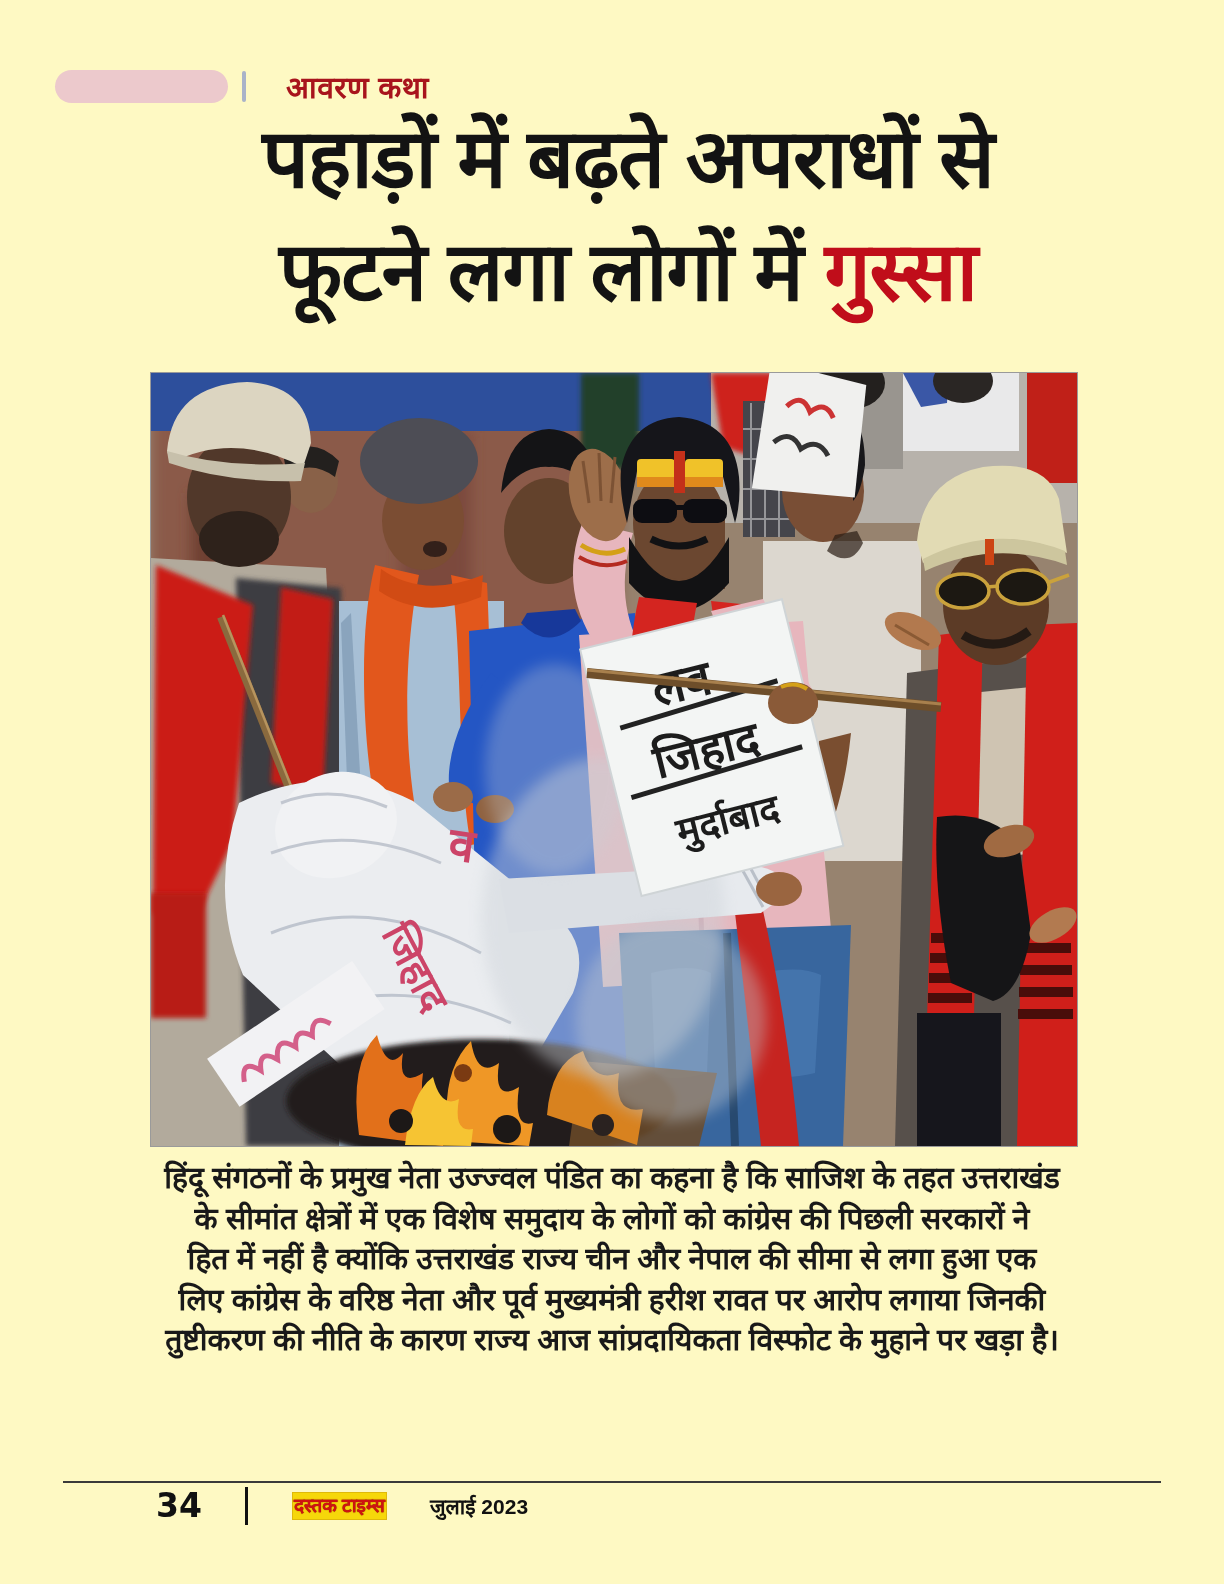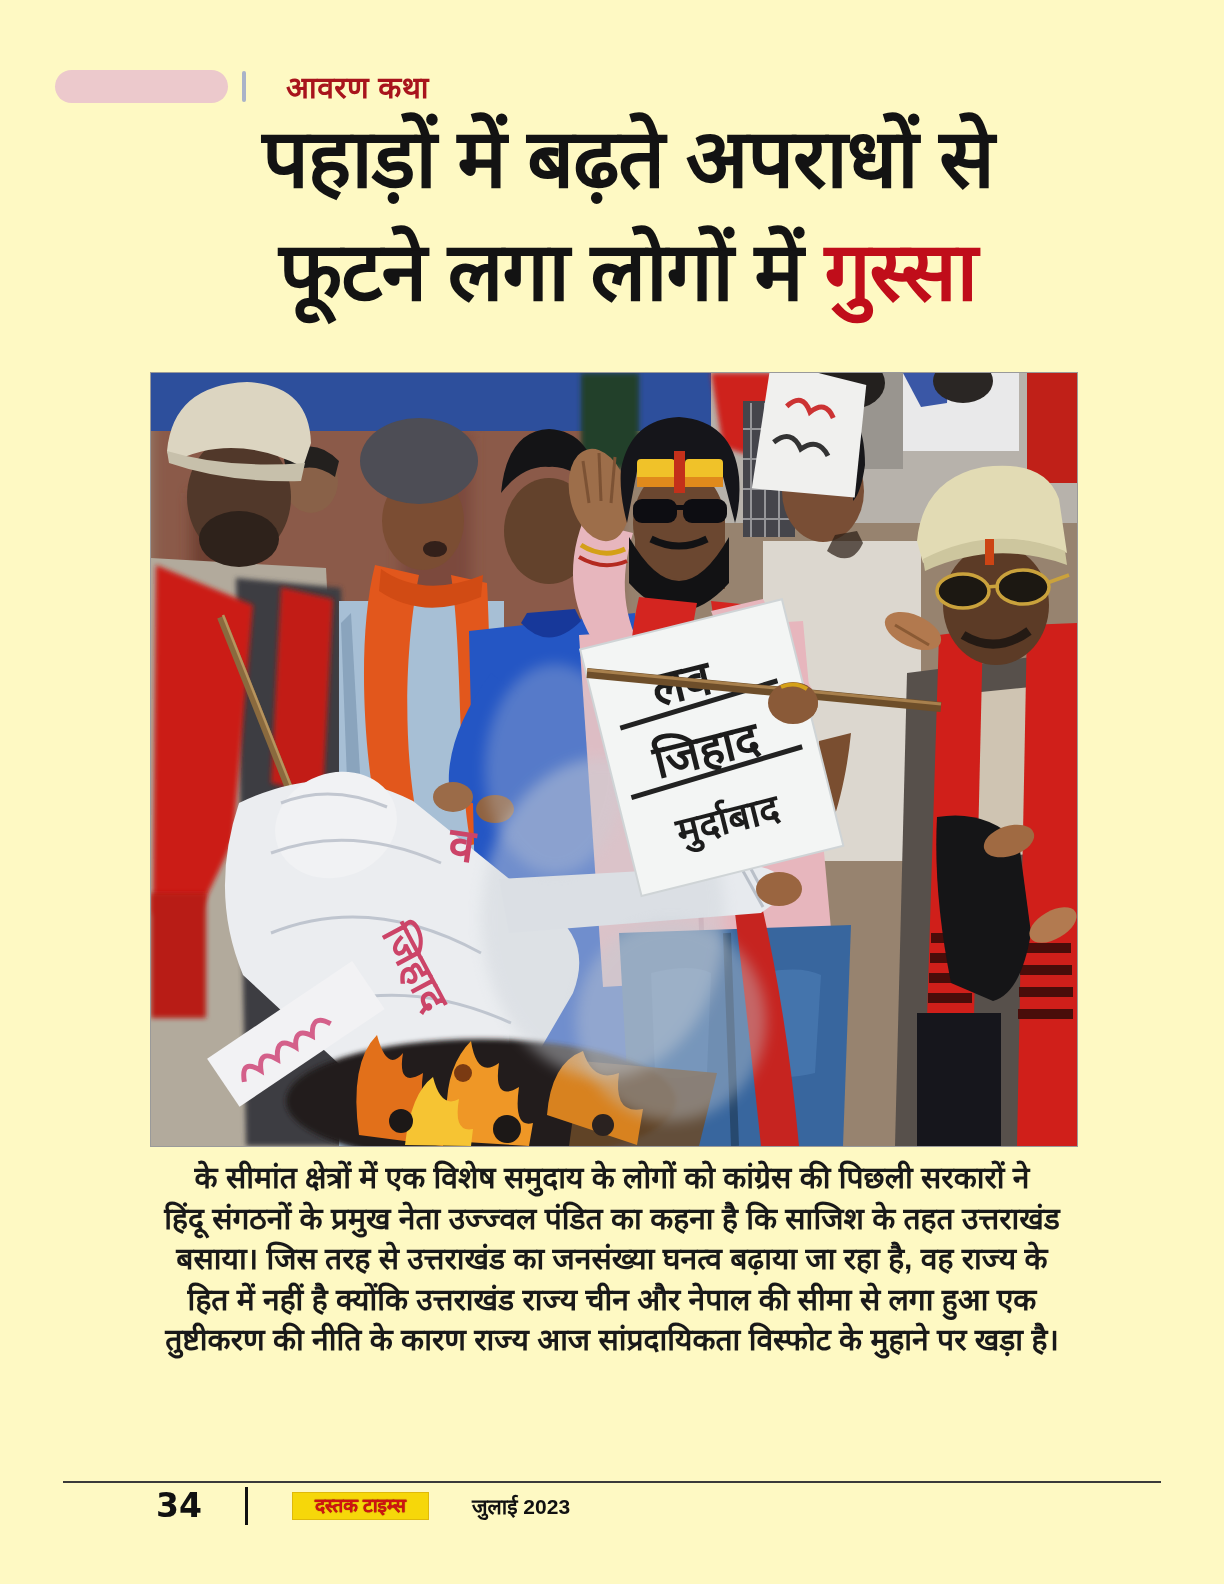--- a/index.html
+++ b/index.html
@@ -21,21 +21,21 @@
   .photo svg{display:block;width:926px;height:773px;}
   
   .bodytext{position:absolute;top:1158px;left:120px;width:984px;text-align:center;
     font-size:30px;line-height:40.5px;font-weight:bold;color:#191919;}
   
   .frule{position:absolute;top:1481px;left:63px;width:1098px;height:2px;background:#3a3a3a;}
   .frow{position:absolute;top:1486px;left:156px;display:flex;align-items:center;gap:34px;}
   .fpage{font-size:33px;font-weight:bold;color:#111;font-family:"DejaVu Sans","Liberation Sans",sans-serif;}
   .fbar{width:3px;height:38px;background:#111;margin:0 10px 0 9px;}
   .flogo{background:#f6d70a;color:#cf1410;font-weight:bold;font-size:19px;line-height:24px;
-    padding:1px 22px;border:1px solid #e0b90a;text-shadow:0 0 1px #7a0b08;white-space:nowrap;}
+    padding:1px 1px;border:1px solid #e0b90a;text-shadow:0 0 1px #7a0b08;white-space:nowrap;}
   .fdate{margin-left:9px;font-size:21px;font-weight:bold;color:#111;}
 </style>
 </head>
 <body>
 
 <div class="page">
 
   <div class="hdr">
     <div class="pill"></div>
     <div class="vdiv"></div>
@@ -263,24 +263,24 @@
 
     <g transform="rotate(14 660 60)">
       <polygon points="604,0 702,0 718,112 616,128" fill="#f0f0ee"></polygon>
       <path d="M630,40 q12,-18 24,0 q12,-16 24,0" stroke="#cc3333" stroke-width="5" fill="none"></path>
       <path d="M626,78 q14,-18 28,0 q14,-16 28,0" stroke="#333" stroke-width="5" fill="none"></path>
     </g>
   </svg>
   </div>
 
   <div class="bodytext">
+    <div>हिंदू संगठनों के प्रमुख नेता उज्ज्वल पंडित का कहना है कि साजिश के तहत उत्तराखंड</div>
     <div>के सीमांत क्षेत्रों में एक विशेष समुदाय के लोगों को कांग्रेस की पिछली सरकारों ने</div>
-    <div>हिंदू संगठनों के प्रमुख नेता उज्ज्वल पंडित का कहना है कि साजिश के तहत उत्तराखंड</div>
-    <div>बसाया। जिस तरह से उत्तराखंड का जनसंख्या घनत्व बढ़ाया जा रहा है, वह राज्य के</div>
     <div>हित में नहीं है क्योंकि उत्तराखंड राज्य चीन और नेपाल की सीमा से लगा हुआ एक</div>
+    <div>लिए कांग्रेस के वरिष्ठ नेता और पूर्व मुख्यमंत्री हरीश रावत पर आरोप लगाया जिनकी</div>
     <div>तुष्टीकरण की नीति के कारण राज्य आज सांप्रदायिकता विस्फोट के मुहाने पर खड़ा है।</div>
   </div>
 
   <div class="frule"></div>
   <div class="frow">
     <span class="fpage">34</span>
     <span class="fbar"></span>
     <span class="flogo">दस्तक टाइम्स</span>
     <span class="fdate">जुलाई 2023</span>
   </div>

